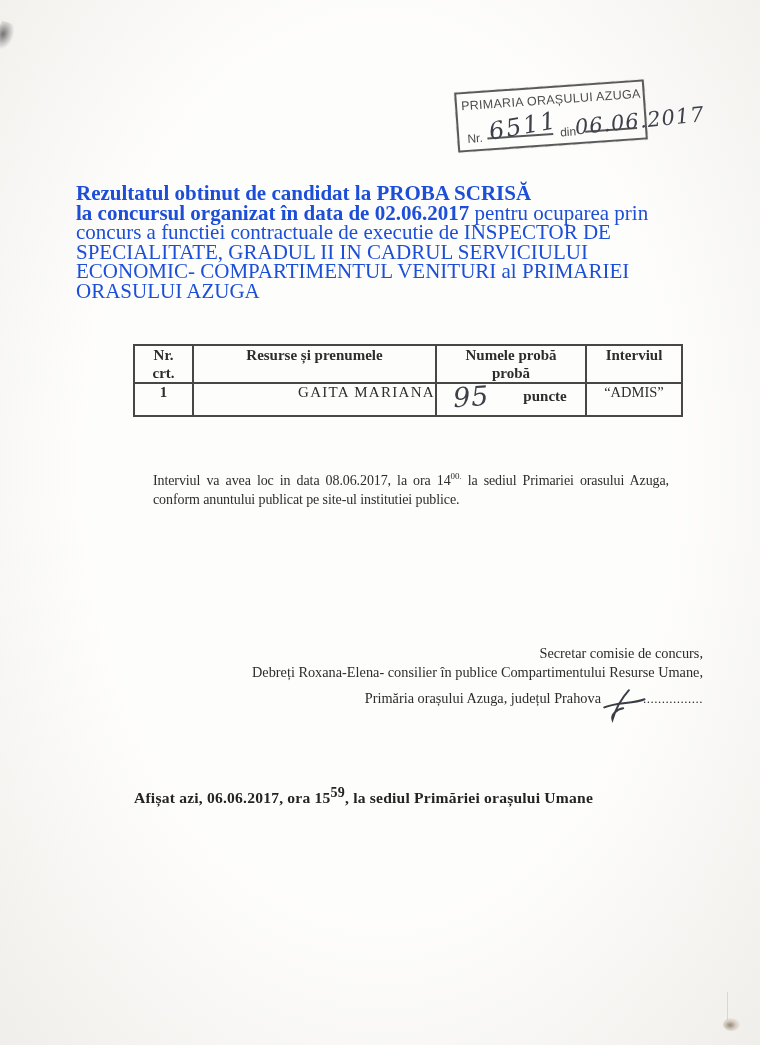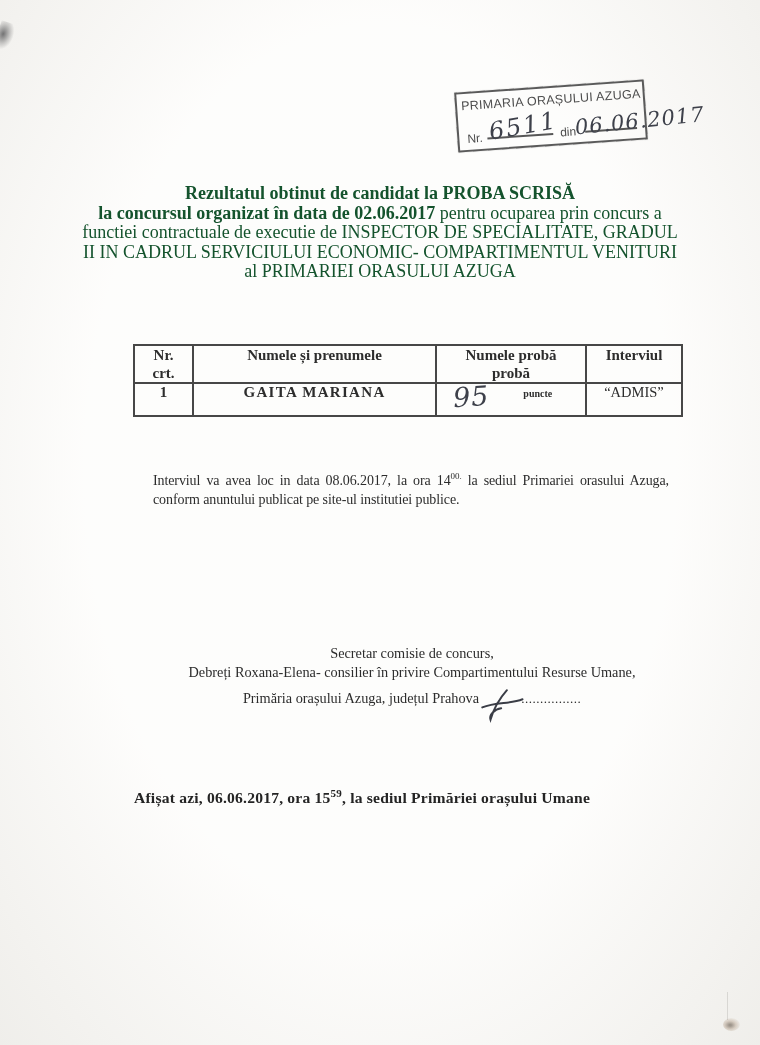--- a/index.html
+++ b/index.html
@@ -36,73 +36,73 @@
     transform:rotate(-6deg); letter-spacing:2px; white-space:nowrap;
   }
   .hand-date {
     position:absolute; left:116px; bottom:5px; font-size:21px;
     transform:rotate(-2deg); letter-spacing:1px; white-space:nowrap;
   }
 
   
   .title {
     position:absolute; left:76px; top:184px; width:608px;
-    text-align:center; font-size:18px; line-height:19.6px; color:#14532d;
+    text-align:left; font-size:21px; line-height:19.6px; color:#1d4ed8;
   }
   .b { font-weight:bold; }
 
   
   .doc-table {
     position:absolute; left:133px; top:344px; width:548px;
     border-collapse:collapse; table-layout:fixed;
   }
   .doc-table td { border:2px solid #474747; padding:0; }
   .th-cell {
     font-weight:bold; font-size:15px; line-height:18px;
     text-align:center; vertical-align:top; padding:3px 2px 5px;
   }
   .row-cell { height:31px; vertical-align:top; text-align:center; }
   .cell-nr { font-weight:bold; font-size:15px; padding-top:3px; }
-  .cell-name { font-weight:bold; font-size:15px; letter-spacing:1.3px; padding-top:4px; }
+  .cell-name { font-weight:normal; font-size:15px; letter-spacing:1.3px; padding-top:4px;text-align:right; }
   .cell-score { text-align:left; }
   .score-wrap { display:flex; align-items:flex-start; }
   .hand-95 {
     font-size:27px; line-height:24px; margin:1px 0 0 16px;
     transform:rotate(-4deg); letter-spacing:1px;
   }
-  .score-unit { font-weight:bold; font-size:10px; margin:4px 0 0 34px; }
+  .score-unit { font-weight:bold; font-size:15px; margin:4px 0 0 34px; }
   .cell-result { font-size:14.5px; padding-top:5px;border-radius:8px; }
 
   
   .body-text {
     position:absolute; left:137px; top:456px; width:548px;
     font-size:14px; line-height:18.6px; text-align:justify;
     letter-spacing:-0.1px; color:#2c2c2c;
   }
   .body-text p { margin:16px; }
   sup { font-size:9px; line-height:0; }
 
   
   .sig-block {
-    position:absolute; left:127px; top:644px; width:570px;
-    text-align:center; font-size:14.3px; line-height:18.6px; color:#2c2c2c;
+    position:absolute; left:133px; top:644px; width:570px;
+    text-align:right; font-size:14.3px; line-height:18.6px; color:#2c2c2c;
   }
   .sig-line3 { white-space:nowrap; }
   .sig-mark {
     display:inline-block; width:46px; height:38px;
     vertical-align:middle; position:relative; top:5px; margin:0 -4px 0 0;
   }
   .sig-dots { font-size:13px; letter-spacing:.5px; }
 
   
   .footer {
     position:absolute; left:134px; top:789px;
     font-size:15.6px; font-weight:bold; color:#242424; letter-spacing:.2px;
   }
-  .footer sup { font-size:11px; }
+  .footer sup { font-size:14px; }
 
   
   .smudge-tl {
     position:absolute; left:-3px; top:22px; width:16px; height:28px;
     background:radial-gradient(ellipse at 35% 45%, rgba(72,72,74,.75) 0%, rgba(72,72,74,.25) 45%, rgba(72,72,74,0) 72%);
     transform:rotate(18deg);
   }
   .scratch-br {
     position:absolute; left:727px; top:992px; width:1px; height:28px;
     background:rgba(150,148,142,.28);
@@ -134,21 +134,21 @@
 <table class="doc-table">
   <colgroup>
       <col style="width:59px">
       <col style="width:243px">
       <col style="width:150px">
       <col style="width:96px">
     </colgroup>
   <tbody>
       <tr>
     <td class="th-cell"><span>Nr.</span><br><span>crt.</span></td>
-    <td class="th-cell">Numele și prenumele</td>
+    <td class="th-cell">Resurse și prenumele</td>
     <td class="th-cell"><span>Numele probă</span><br><span>probă</span></td>
     <td class="th-cell">Interviul</td>
   </tr>
   <tr>
     <td class="row-cell cell-nr">1</td>
     <td class="row-cell cell-name">GAITA MARIANA</td>
     <td class="row-cell cell-score">
       <div class="score-wrap">
         <span class="hand hand-95">95</span>
         <span class="score-unit">puncte</span>
@@ -158,21 +158,21 @@
   </tr>
 </tbody>
   </table>
 
 <div class="body-text">
   <p><span>Interviul va avea loc in data 08.06.2017, la ora 14</span><sup>00.</sup><span> la sediul Primariei orasului Azuga, conform anuntului publicat pe site-ul institutiei publice.</span></p>
 </div>
 
 <div class="sig-block">
   <div>Secretar comisie de concurs,</div>
-  <div>Debreți Roxana-Elena- consilier în privire Compartimentului Resurse Umane,</div>
+  <div>Debreți Roxana-Elena- consilier în publice Compartimentului Resurse Umane,</div>
   <div class="sig-line3"><span>Primăria orașului Azuga, județul Prahova</span><svg class="sig-mark" viewBox="0 0 56 44" fill="none" stroke="#3a3d46" stroke-width="2.4" stroke-linecap="round">
         <path d="M34,4 C26,13 18,26 14,40 C12,34 19,27 27,26"></path>
         <path d="M4,25 C20,18 38,21 53,15"></path>
       </svg><span class="sig-dots">................</span></div>
 </div>
 
 <div class="footer"><span>Afișat azi, 06.06.2017, ora 15</span><sup>59</sup><span>, la sediul Primăriei orașului Umane</span></div>
 
 <div class="smudge-tl"></div>
 <div class="scratch-br"></div>

